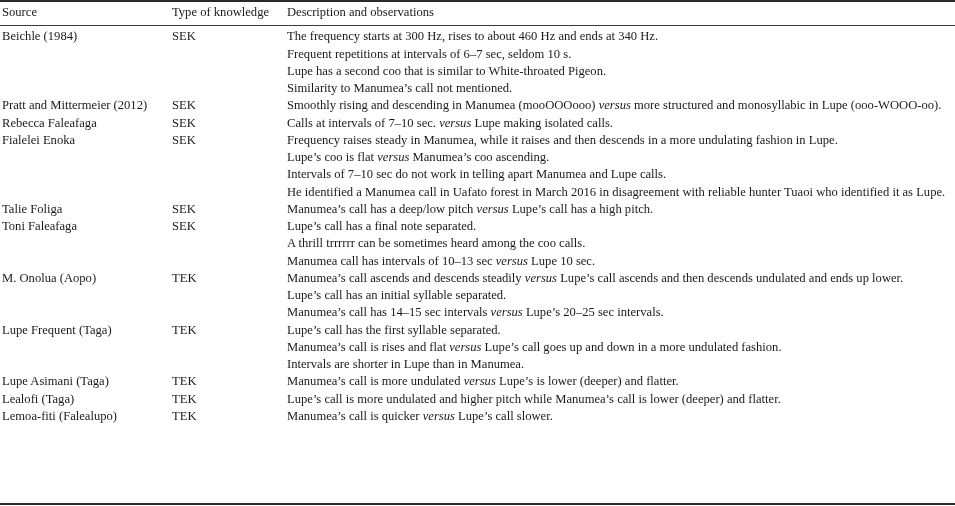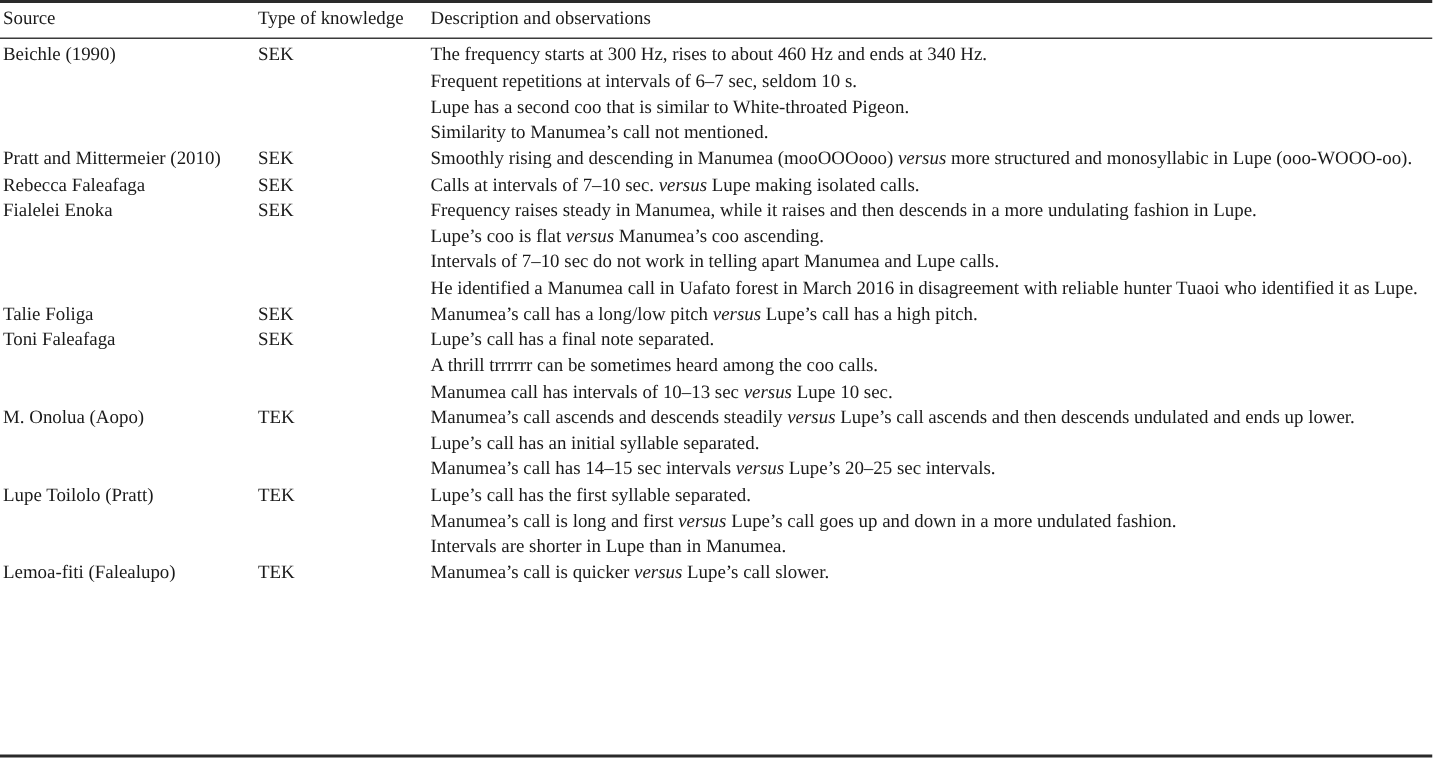--- a/index.html
+++ b/index.html
@@ -69,31 +69,31 @@
         <th>Source</th>
         <th>Type of knowledge</th>
         <th>Description and observations</th>
       </tr>
       <tr class="spacer">
           <td colspan="3"></td>
         </tr>
     </thead>
     <tbody id="tbody">
         <tr>
-          <td class="src">Beichle (1990)</td>
+          <td class="src">Beichle (1984)</td>
           <td class="kind">SEK</td>
           <td class="desc">
             <span class="line wrap"><span>The frequency starts at 300 Hz, rises to about 460 Hz and ends at 340 Hz.</span></span>
             <span class="line wrap"><span>Frequent repetitions at intervals of 6–7 sec, seldom 10 s.</span></span>
             <span class="line wrap"><span>Lupe has a second coo that is similar to White-throated Pigeon.</span></span>
             <span class="line wrap"><span>Similarity to Manumea’s call not mentioned.</span></span>
           </td>
         </tr>
         <tr>
-          <td class="src">Pratt and Mittermeier (2010)</td>
+          <td class="src">Pratt and Mittermeier (2012)</td>
           <td class="kind">SEK</td>
           <td class="desc">
             <span class="line wrap"><span>Smoothly rising and descending in Manumea (mooOOOooo) </span><em>versus</em><span> more structured and monosyllabic in Lupe (ooo-WOOO-oo).</span></span>
           </td>
         </tr>
         <tr>
           <td class="src">Rebecca Faleafaga</td>
           <td class="kind">SEK</td>
           <td class="desc">
             <span class="line wrap"><span>Calls at intervals of 7–10 sec. </span><em>versus</em><span> Lupe making isolated calls.</span></span>
@@ -106,21 +106,21 @@
             <span class="line wrap"><span>Frequency raises steady in Manumea, while it raises and then descends in a more undulating fashion in Lupe.</span></span>
             <span class="line wrap"><span>Lupe’s coo is flat </span><em>versus</em><span> Manumea’s coo ascending.</span></span>
             <span class="line wrap"><span>Intervals of 7–10 sec do not work in telling apart Manumea and Lupe calls.</span></span>
             <span class="line wrap"><span>He identified a Manumea call in Uafato forest in March 2016 in disagreement with reliable hunter Tuaoi who identified it as Lupe.</span></span>
           </td>
         </tr>
         <tr>
           <td class="src">Talie Foliga</td>
           <td class="kind">SEK</td>
           <td class="desc">
-            <span class="line wrap"><span>Manumea’s call has a long/low pitch </span><em>versus</em><span> Lupe’s call has a high pitch.</span></span>
+            <span class="line wrap"><span>Manumea’s call has a deep/low pitch </span><em>versus</em><span> Lupe’s call has a high pitch.</span></span>
           </td>
         </tr>
         <tr>
           <td class="src">Toni Faleafaga</td>
           <td class="kind">SEK</td>
           <td class="desc">
             <span class="line wrap"><span>Lupe’s call has a final note separated.</span></span>
             <span class="line wrap"><span>A thrill trrrrrr can be sometimes heard among the coo calls.</span></span>
             <span class="line wrap"><span>Manumea call has intervals of 10–13 sec </span><em>versus</em><span> Lupe 10 sec.</span></span>
           </td>
@@ -128,26 +128,40 @@
         <tr>
           <td class="src">M. Onolua (Aopo)</td>
           <td class="kind">TEK</td>
           <td class="desc">
             <span class="line wrap"><span>Manumea’s call ascends and descends steadily </span><em>versus</em><span> Lupe’s call ascends and then descends undulated and ends up lower.</span></span>
             <span class="line wrap"><span>Lupe’s call has an initial syllable separated.</span></span>
             <span class="line wrap"><span>Manumea’s call has 14–15 sec intervals </span><em>versus</em><span> Lupe’s 20–25 sec intervals.</span></span>
           </td>
         </tr>
         <tr>
-          <td class="src">Lupe Toilolo (Pratt)</td>
+          <td class="src">Lupe Frequent (Taga)</td>
           <td class="kind">TEK</td>
           <td class="desc">
             <span class="line wrap"><span>Lupe’s call has the first syllable separated.</span></span>
-            <span class="line wrap"><span>Manumea’s call is long and first </span><em>versus</em><span> Lupe’s call goes up and down in a more undulated fashion.</span></span>
+            <span class="line wrap"><span>Manumea’s call is rises and flat </span><em>versus</em><span> Lupe’s call goes up and down in a more undulated fashion.</span></span>
             <span class="line wrap"><span>Intervals are shorter in Lupe than in Manumea.</span></span>
+          </td>
+        </tr>
+        <tr>
+          <td class="src">Lupe Asimani (Taga)</td>
+          <td class="kind">TEK</td>
+          <td class="desc">
+            <span class="line wrap"><span>Manumea’s call is more undulated </span><em>versus</em><span> Lupe’s is lower (deeper) and flatter.</span></span>
+          </td>
+        </tr>
+        <tr>
+          <td class="src">Lealofi (Taga)</td>
+          <td class="kind">TEK</td>
+          <td class="desc">
+            <span class="line wrap"><span>Lupe’s call is more undulated and higher pitch while Manumea’s call is lower (deeper) and flatter.</span></span>
           </td>
         </tr>
         <tr>
           <td class="src">Lemoa-fiti (Falealupo)</td>
           <td class="kind">TEK</td>
           <td class="desc">
             <span class="line wrap"><span>Manumea’s call is quicker </span><em>versus</em><span> Lupe’s call slower.</span></span>
           </td>
         </tr>
       </tbody>

